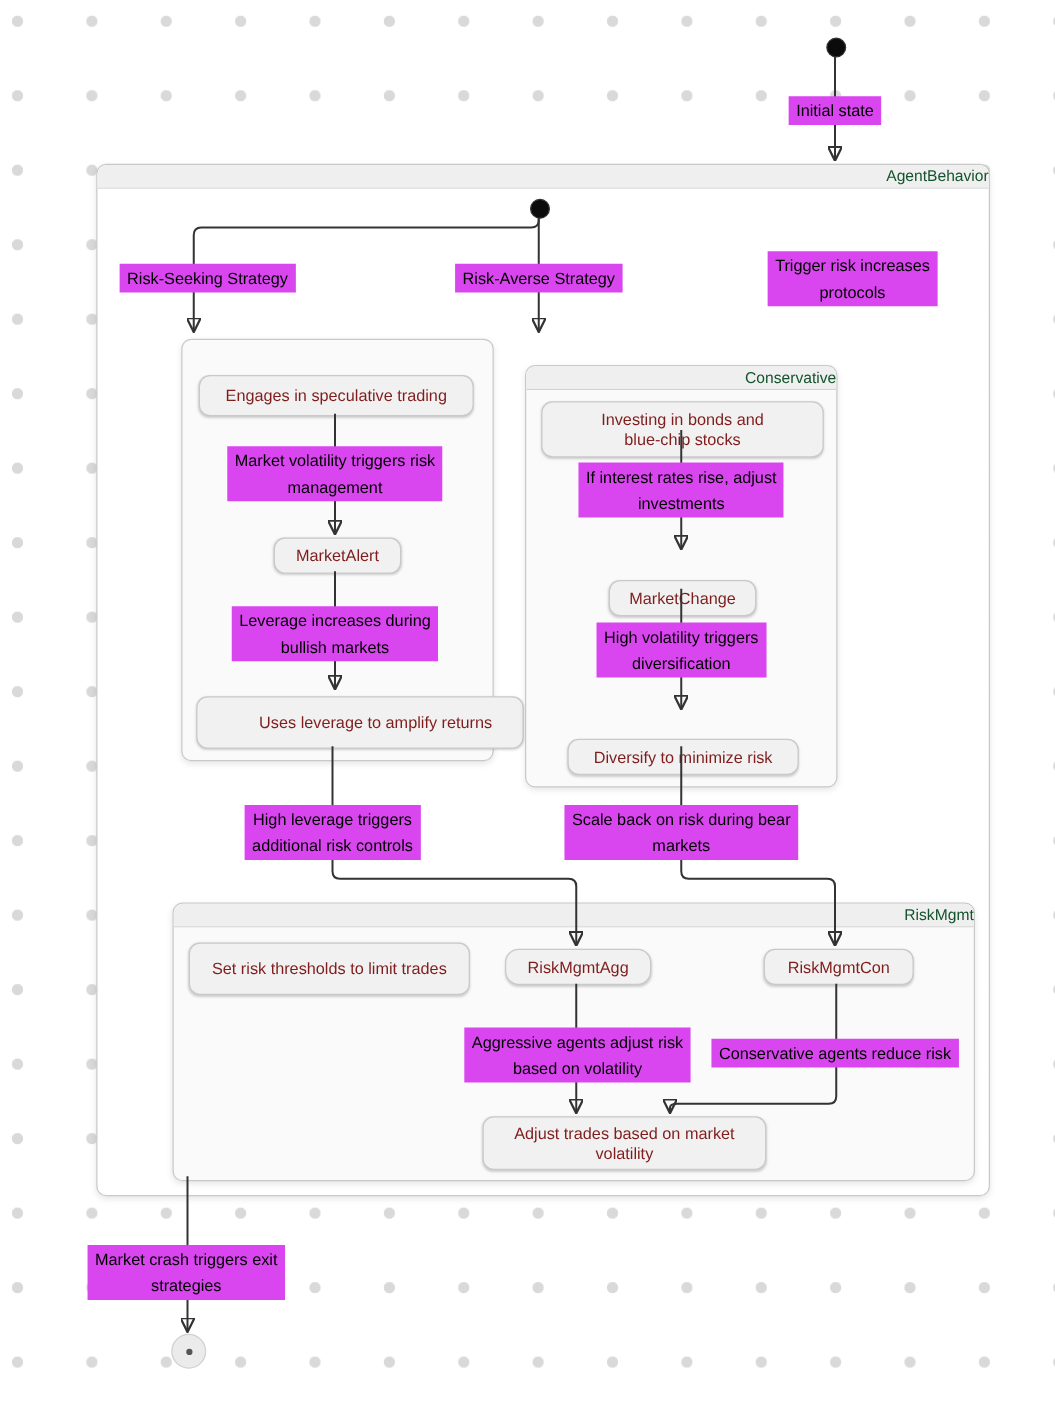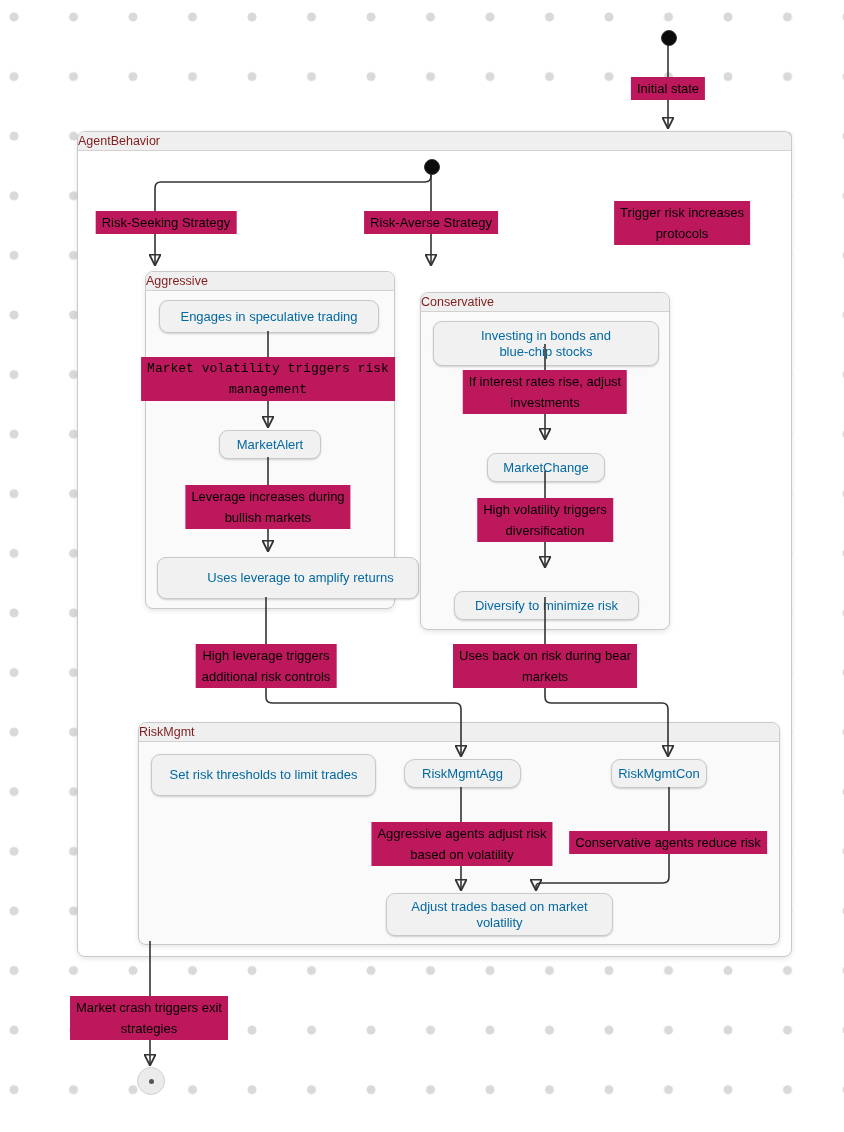--- a/index.html
+++ b/index.html
@@ -17,36 +17,36 @@
   .edges path{stroke:#333;stroke-width:1.6;fill:none;}
 
   .composite{
     position:absolute;border:1px solid #c9c9c9;border-radius:8px;
     box-shadow:0 2px 5px rgba(0,0,0,0.10);z-index:1;
   }
   .composite .hdr{
     position:absolute;left:0;top:0;right:0;height:18px;
     background:#efefef;border-bottom:1px solid #d2d2d2;
     border-radius:7px 7px 0 0;
-    font-size:12.5px;line-height:18px;text-align:left;color:#7f1d1d;
+    font-size:12.5px;line-height:18px;text-align:right;color:#14532d;
   }
   .outer-state{background:#ffffff;}
   .inner-state{background:#fafafa;}
 
   .node{
     position:absolute;background:#f1f1f1;border:1px solid #c9c9c9;border-radius:9px;
     box-shadow:0 1px 2px rgba(0,0,0,0.18);
     display:flex;align-items:center;justify-content:center;
-    font-size:13px;line-height:16px;text-align:center;color:#0369a1;
+    font-size:13px;line-height:16px;text-align:center;color:#7f1d1d;
     box-sizing:border-box;padding:2px 14px;z-index:3;
   }
 
   .edge-label{
     position:absolute;transform:translateX(-50%);
-    background:#be185d;padding:1px 6px;white-space:nowrap;
+    background:#d946ef;padding:1px 6px;white-space:nowrap;
     font-size:13px;line-height:21px;text-align:center;color:#000;z-index:4;
   }
   .edge-label span{display:block;}
 
   .start-dot{position:absolute;background:#0b0b0b;border:1px solid #333;border-radius:50%;z-index:4;}
   .final-state{
     position:absolute;left:137px;top:1067px;width:26px;height:26px;border-radius:50%;
     background:#ebebeb;border:1px solid #d0d0d0;z-index:4;
     display:flex;align-items:center;justify-content:center;
   }
@@ -79,54 +79,53 @@
 <div class="start-dot" style="left:424px;top:159px;width:14px;height:14px;"></div>
 <div class="final-state">
     <div class="inner"></div>
   </div>
 
 <div class="composite outer-state" style="left:77px;top:131px;width:713px;height:824px;">
   <div class="hdr">AgentBehavior</div>
 </div>
 
 <div class="composite inner-state" style="left:145px;top:271px;width:248px;height:336px;">
-  <div class="hdr">Aggressive</div>
   <div class="node" style="left:13px;top:28px;width:220px;height:33px;">
     <span>Engages in speculative trading</span>
   </div>
   <div class="node" style="left:73px;top:158px;width:102px;height:29px;">
     <span>MarketAlert</span>
   </div>
   <div class="node" style="left:11px;top:285px;width:262px;height:42px;padding-left:39px;">
     <span>Uses leverage to amplify returns</span>
   </div>
 </div>
 
 <div class="composite inner-state" style="left:420px;top:271px;width:248px;height:336px;margin-top:21px;">
   <div class="hdr">Conservative</div>
   <div class="node" style="left:12px;top:28px;width:226px;height:45px;padding:2px 32px;">
     <span>Investing in bonds and blue-chip stocks</span>
   </div>
-  <div class="node" style="left:66px;top:160px;width:118px;height:29px;">
+  <div class="node" style="left:66px;top:171px;width:118px;height:29px;">
     <span>MarketChange</span>
   </div>
   <div class="node" style="left:33px;top:298px;width:185px;height:29px;">
     <span>Diversify to minimize risk</span>
   </div>
 </div>
 
 <div class="composite inner-state" style="left:138px;top:722px;width:640px;height:221px;">
   <div class="hdr">RiskMgmt</div>
   <div class="node" style="left:12px;top:31px;width:225px;height:42px;">
     <span>Set risk thresholds to limit trades</span>
   </div>
   <div class="node" style="left:265px;top:36px;width:117px;height:29px;border-radius:11px;">
     <span>RiskMgmtAgg</span>
   </div>
-  <div class="node" style="left:472px;top:36px;width:96px;height:29px;">
+  <div class="node" style="left:472px;top:36px;width:120px;height:29px;">
     <span>RiskMgmtCon</span>
   </div>
   <div class="node" style="left:247px;top:170px;width:227px;height:43px;padding:10px 16px;">
     <span>Adjust trades based on market volatility</span>
   </div>
 </div>
 
 <div class="edge-label" style="left:668px;top:77px;">
   <span>Initial state</span>
 </div>
@@ -137,21 +136,21 @@
 
 <div class="edge-label" style="left:431px;top:211px;">
   <span>Risk-Averse Strategy</span>
 </div>
 
 <div class="edge-label" style="left:682px;top:201px;">
   <span>Trigger risk increases</span>
   <span>protocols</span>
 </div>
 
-<div class="edge-label" style="left:268px;top:357px;font-family:Liberation Mono, monospace;">
+<div class="edge-label" style="left:268px;top:357px;">
   <span>Market volatility triggers risk</span>
   <span>management</span>
 </div>
 
 <div class="edge-label" style="left:268px;top:485px;">
   <span>Leverage increases during</span>
   <span>bullish markets</span>
 </div>
 
 <div class="edge-label" style="left:545px;top:370px;">
@@ -163,21 +162,21 @@
   <span>High volatility triggers</span>
   <span>diversification</span>
 </div>
 
 <div class="edge-label" style="left:266px;top:644px;">
   <span>High leverage triggers</span>
   <span>additional risk controls</span>
 </div>
 
 <div class="edge-label" style="left:545px;top:644px;">
-  <span>Uses back on risk during bear</span>
+  <span>Scale back on risk during bear</span>
   <span>markets</span>
 </div>
 
 <div class="edge-label" style="left:462px;top:822px;">
   <span>Aggressive agents adjust risk</span>
   <span>based on volatility</span>
 </div>
 
 <div class="edge-label" style="left:668px;top:831px;">
   <span>Conservative agents reduce risk</span>

